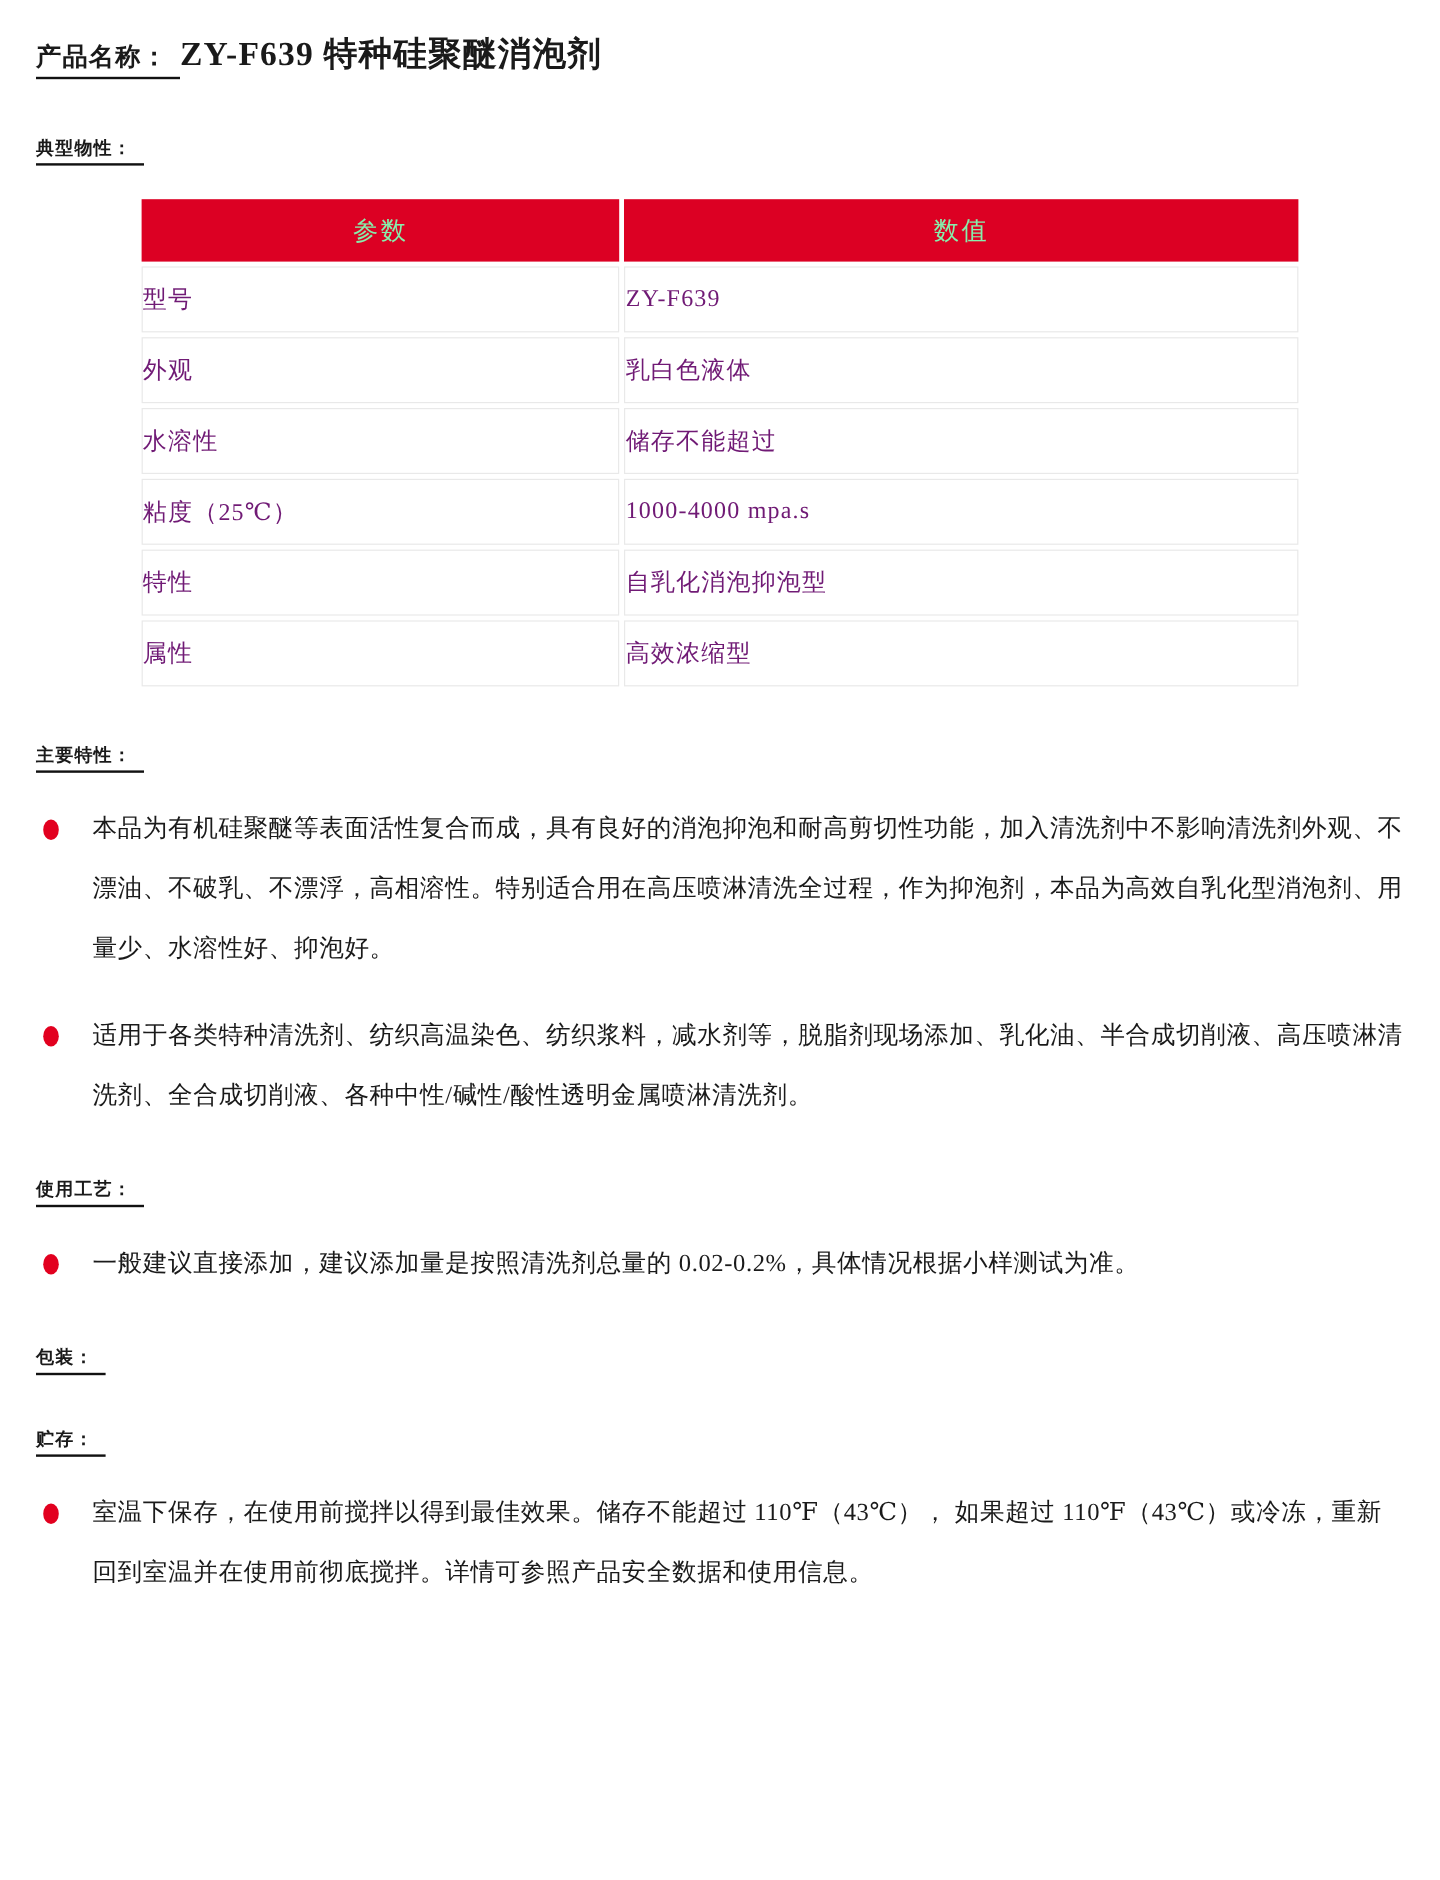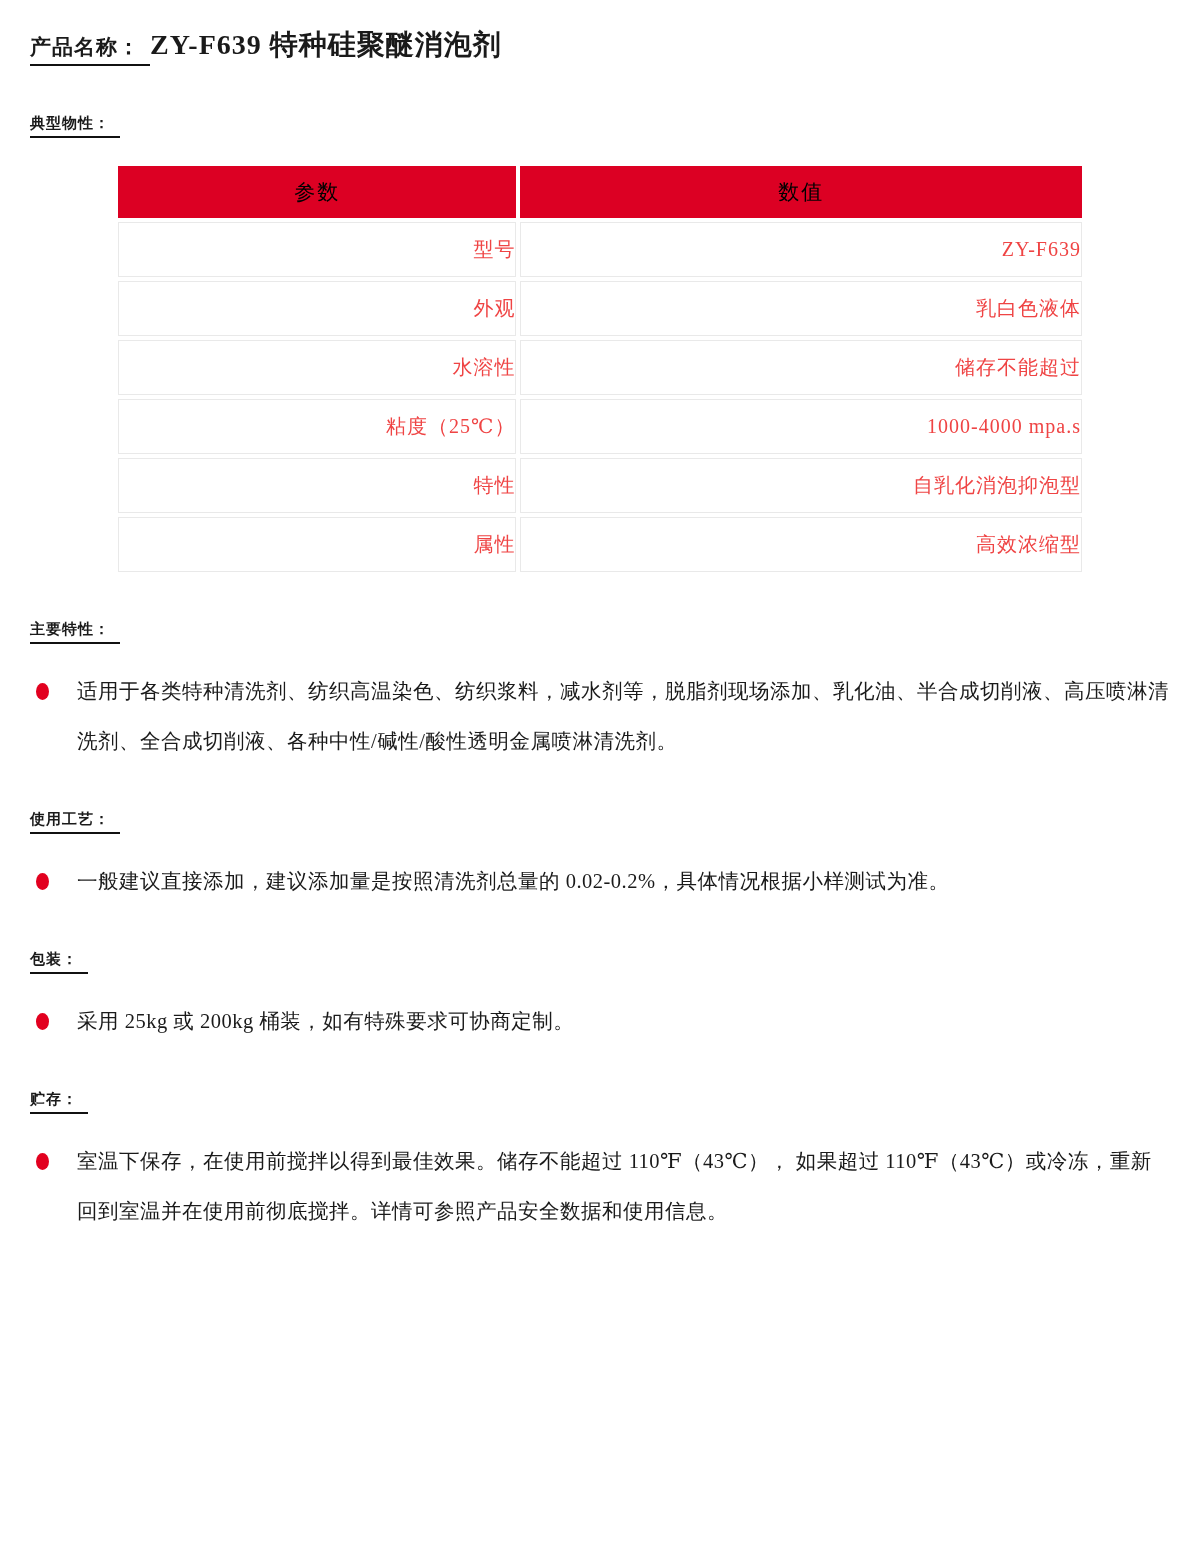--- a/index.html
+++ b/index.html
@@ -51,34 +51,34 @@
     border-collapse: separate;
     border-spacing: 4px;
     table-layout: fixed;
     width: 972px;
     margin: 24px 0 0 84px;
   }
   table.props col.c1 { width: 41.5%; }
   table.props col.c2 { width: 58.5%; }
   table.props th {
     background: #dc0023;
-    color: #000000;
+    color: #86efac;
     font-weight: normal;
     font-size: 21px;
     height: 52px;
     text-align: center;
     letter-spacing: 2px;
   }
   table.props td {
     border: 1px solid #e9e9e9;
     height: 55px;
-    text-align: right;
+    text-align: left;
     vertical-align: middle;
     font-size: 20px;
-    color: #ef4444;
+    color: #701a75;
     letter-spacing: 1px;
   }
 
   
   .bullet-item {
     display: flex;
     margin-top: 22px;
     padding-left: 6px;
   }
   .bullet-dot {
@@ -146,41 +146,41 @@
       <tr>
         <td>属性</td>
         <td>高效浓缩型</td>
       </tr>
     </tbody>
   </table>
 
   <div>
     <span class="section-heading">主要特性：</span>
   </div>
+  <div class="bullet-item">
+    <span class="bullet-dot"></span>
+    <span class="bullet-text">本品为有机硅聚醚等表面活性复合而成，具有良好的消泡抑泡和耐高剪切性功能，加入清洗剂中不影响清洗剂外观、不漂油、不破乳、不漂浮，高相溶性。特别适合用在高压喷淋清洗全过程，作为抑泡剂，本品为高效自乳化型消泡剂、用量少、水溶性好、抑泡好。</span>
+  </div>
 
   <div class="bullet-item">
     <span class="bullet-dot"></span>
     <span class="bullet-text">适用于各类特种清洗剂、纺织高温染色、纺织浆料，减水剂等，脱脂剂现场添加、乳化油、半合成切削液、高压喷淋清洗剂、全合成切削液、各种中性/碱性/酸性透明金属喷淋清洗剂。</span>
   </div>
 
   <div>
     <span class="section-heading">使用工艺：</span>
   </div>
   <div class="bullet-item">
     <span class="bullet-dot"></span>
     <span class="bullet-text">一般建议直接添加，建议添加量是按照清洗剂总量的 0.02-0.2%，具体情况根据小样测试为准。</span>
   </div>
 
   <div>
     <span class="section-heading">包装：</span>
   </div>
-  <div class="bullet-item">
-    <span class="bullet-dot"></span>
-    <span class="bullet-text">采用 25kg 或 200kg 桶装，如有特殊要求可协商定制。</span>
-  </div>
 
   <div>
     <span class="section-heading">贮存：</span>
   </div>
   <div class="bullet-item">
     <span class="bullet-dot"></span>
     <span class="bullet-text">室温下保存，在使用前搅拌以得到最佳效果。储存不能超过 110℉（43℃）， 如果超过 110℉（43℃）或冷冻，重新回到室温并在使用前彻底搅拌。详情可参照产品安全数据和使用信息。</span>
   </div>
 
 </div>

